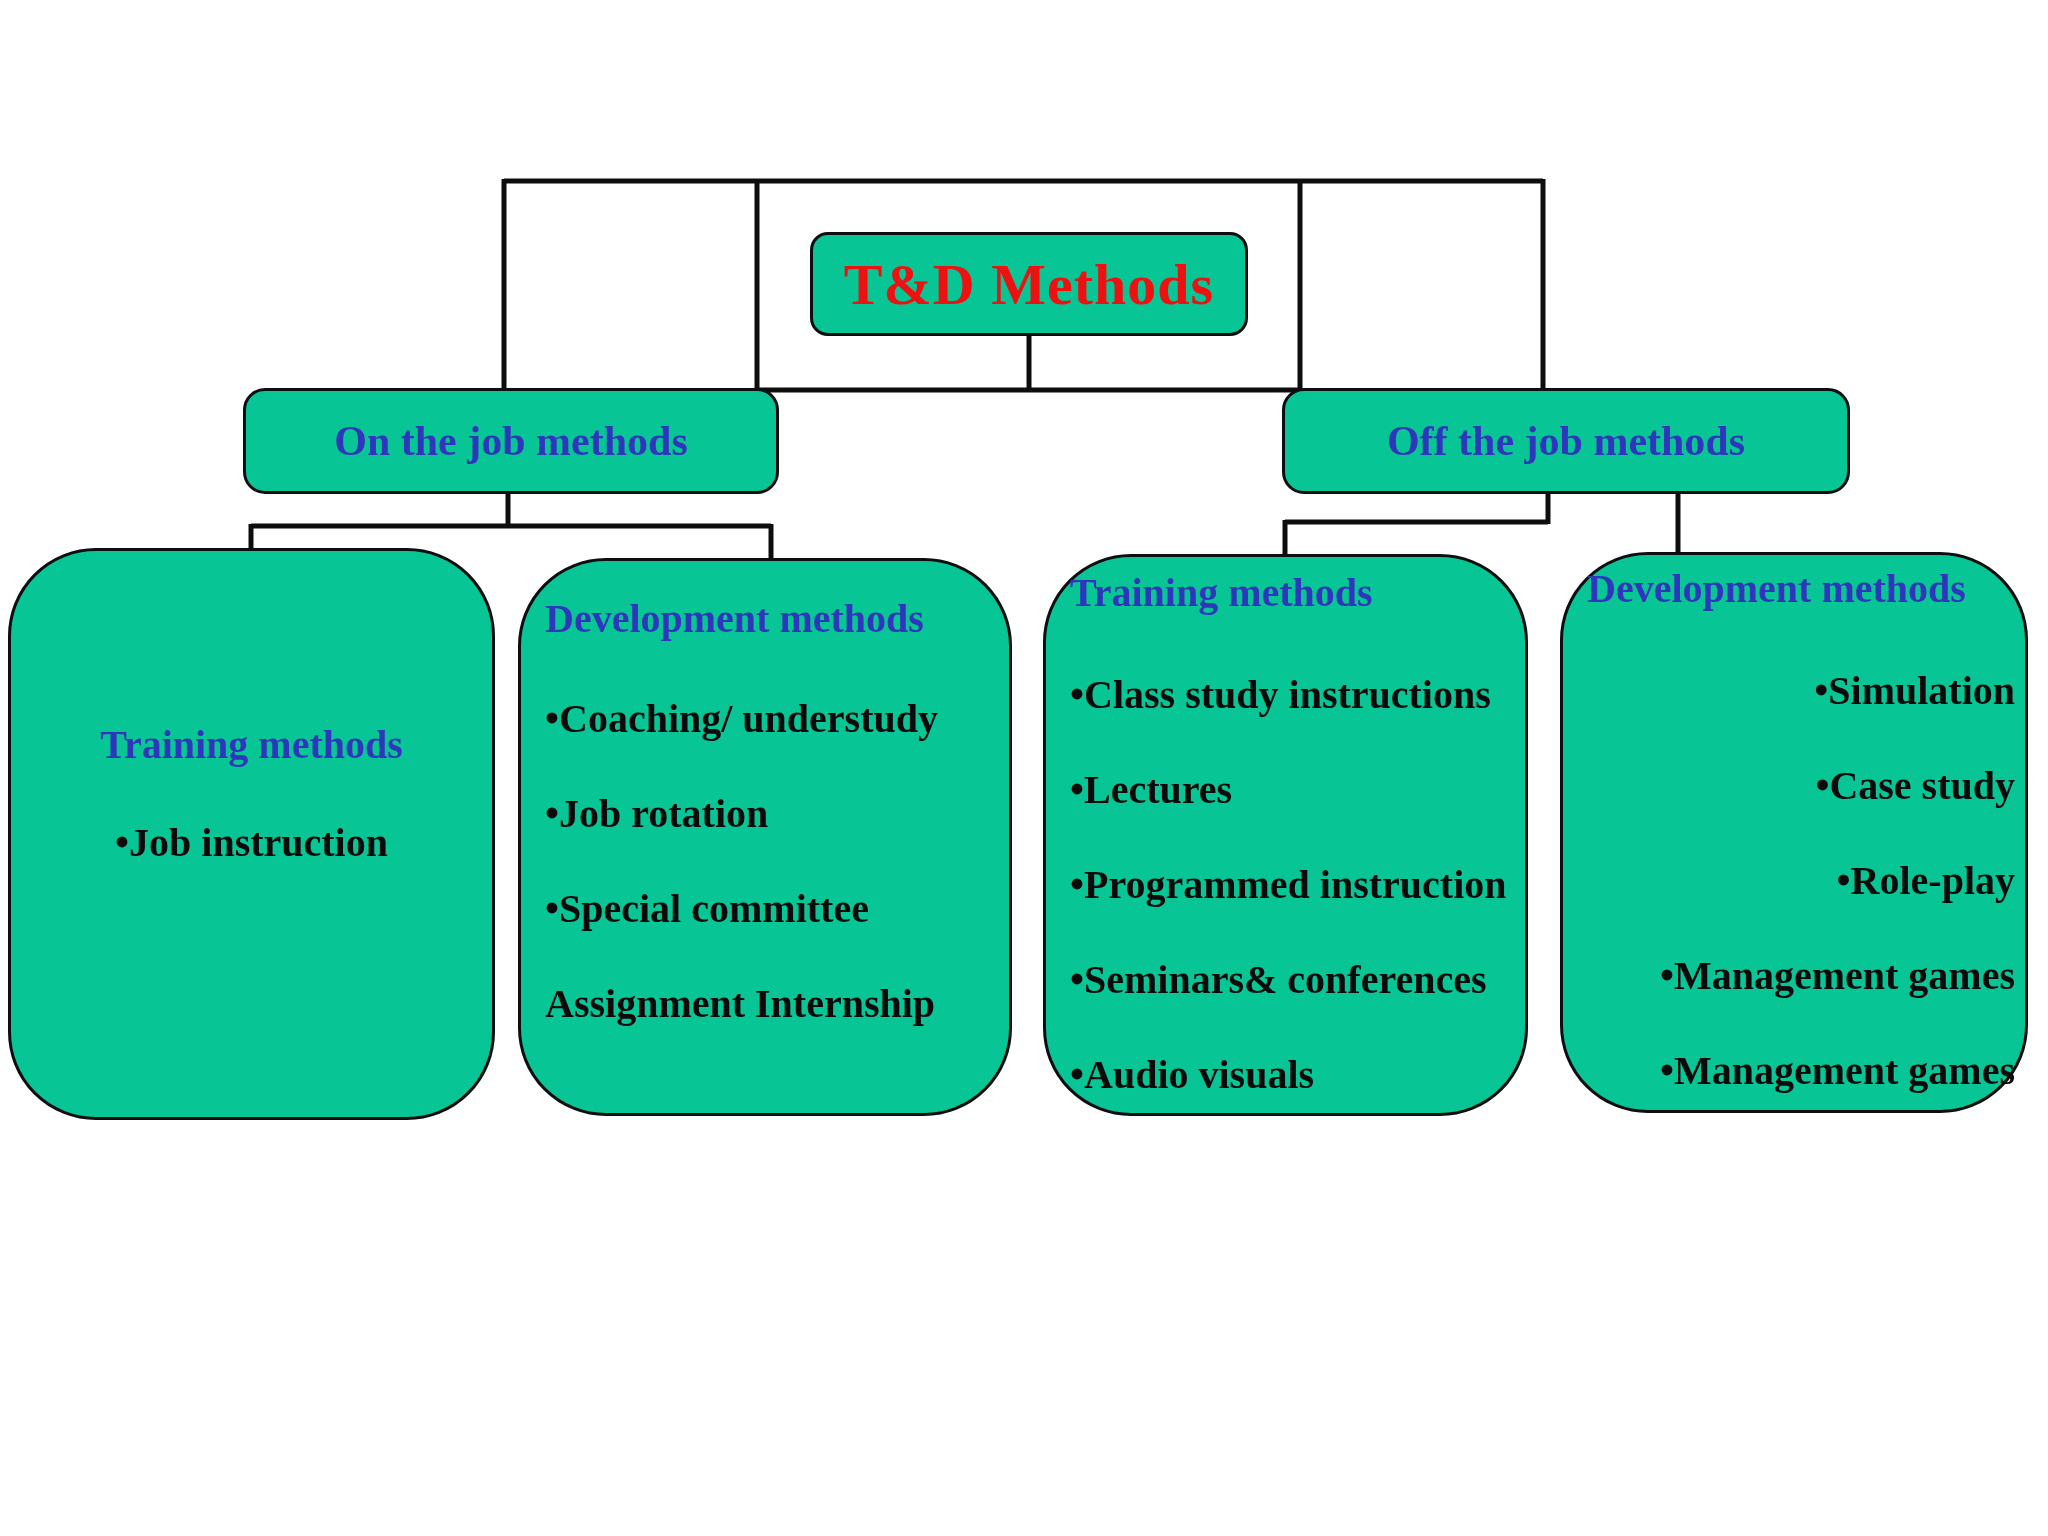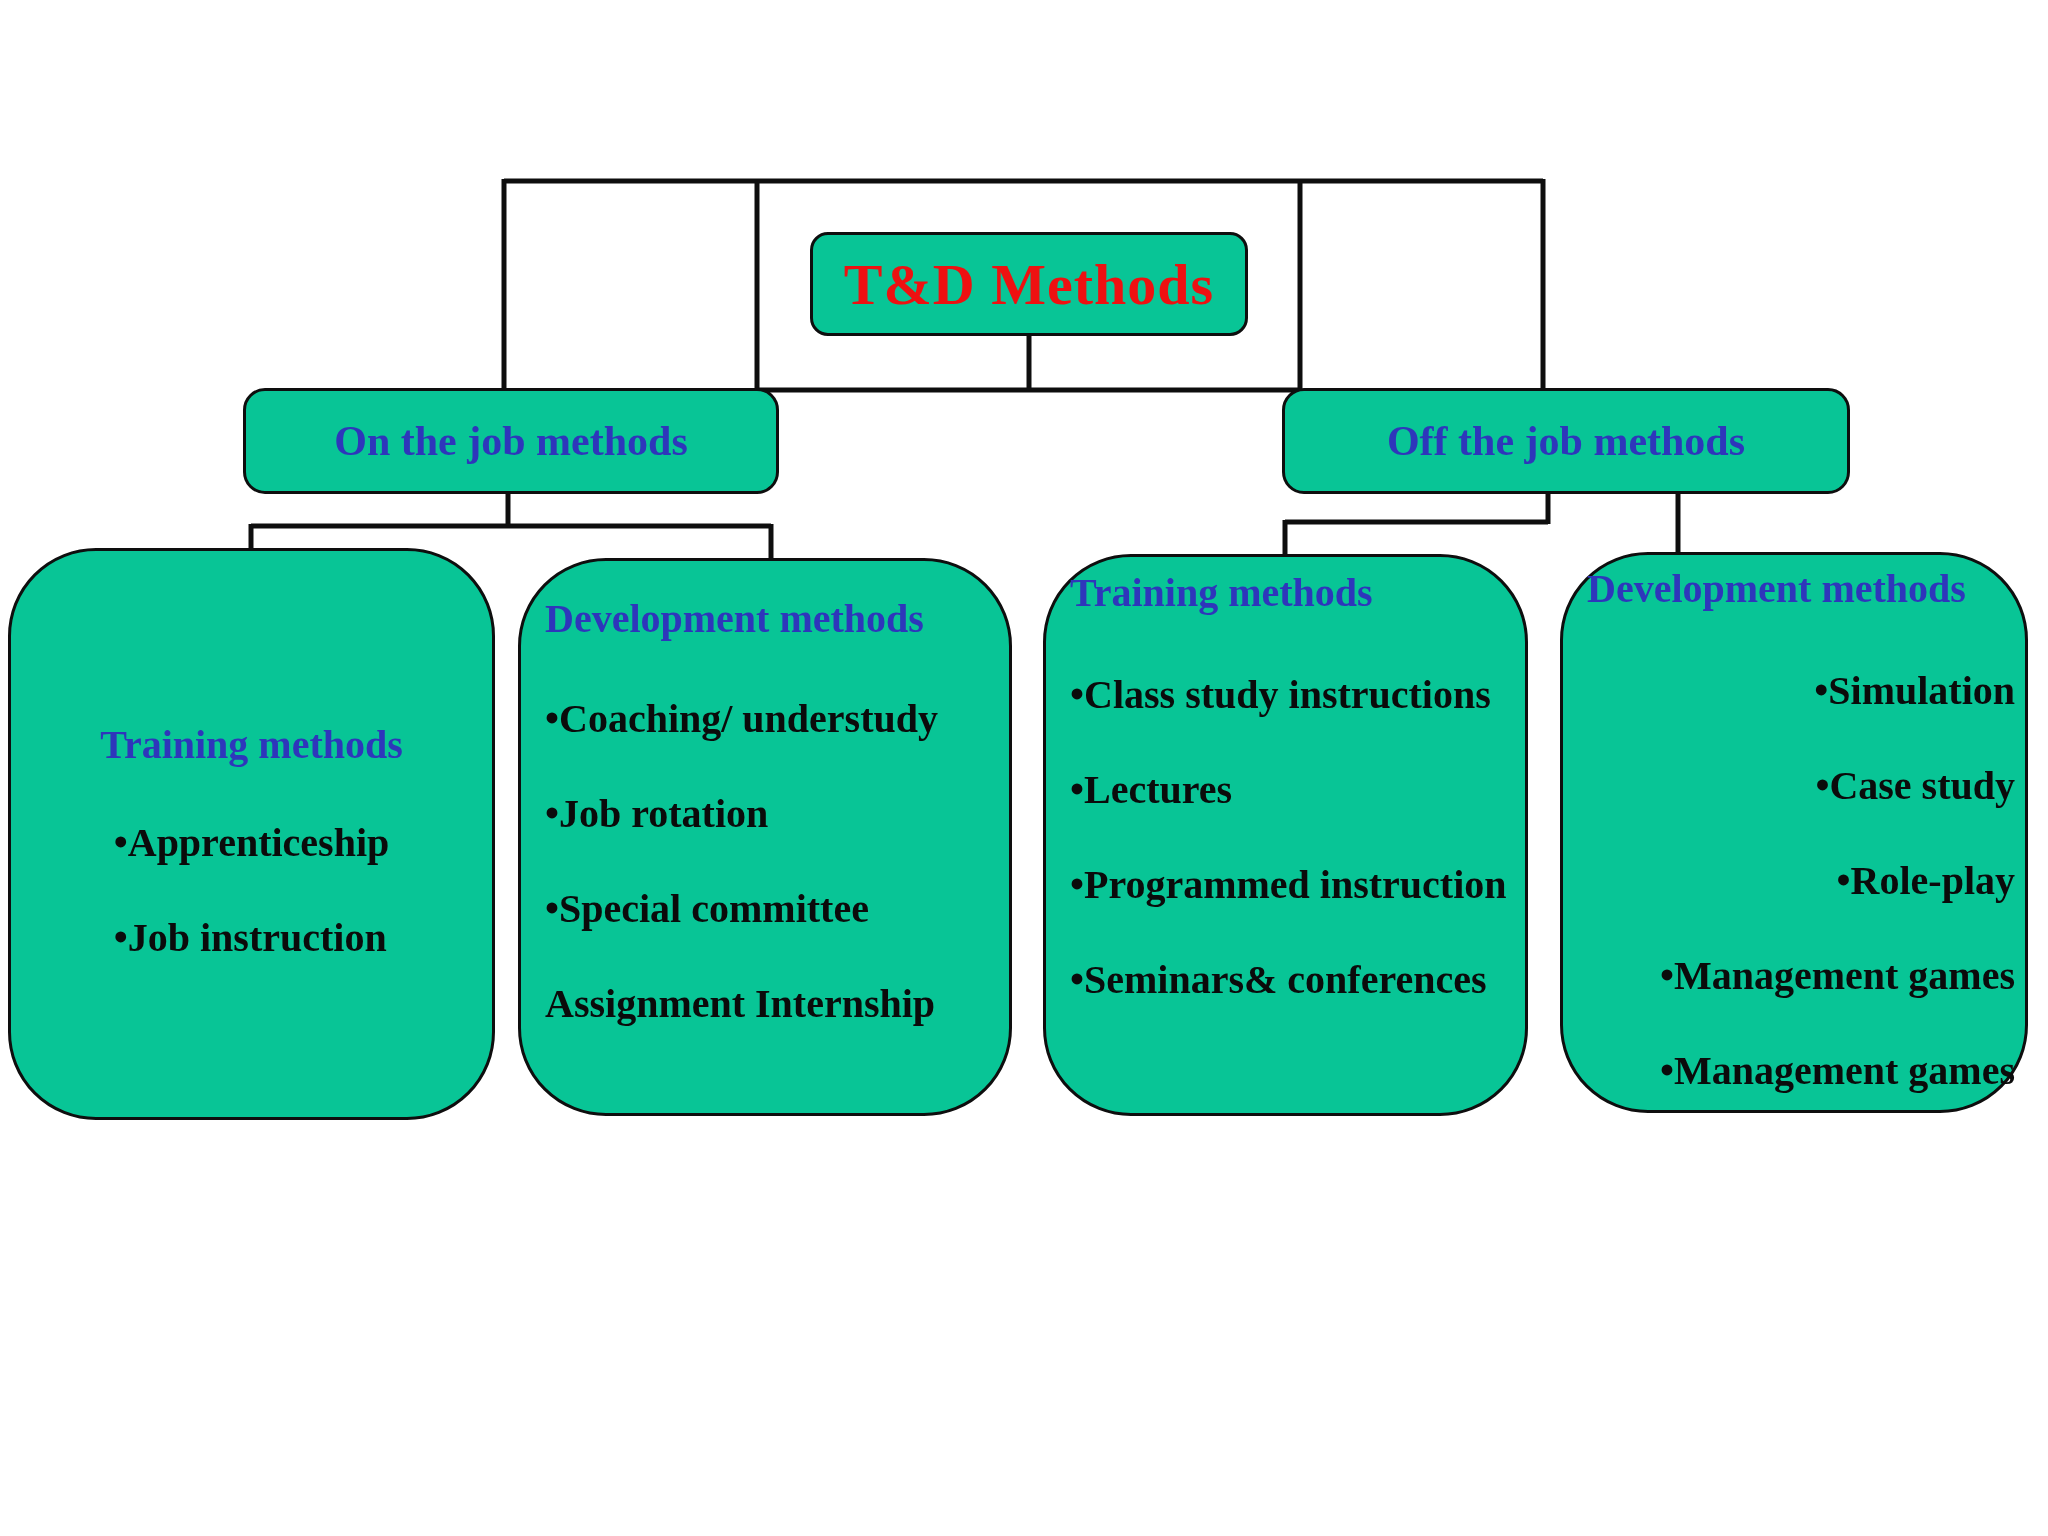--- a/index.html
+++ b/index.html
@@ -93,40 +93,41 @@
   <div class="node branch-node branch-on">
     <span class="branch-label">On the job methods</span>
   </div>
 
   <div class="node branch-node branch-off">
     <span class="branch-label">Off the job methods</span>
   </div>
 
   <div class="node leaf leaf-a">
     <div class="leaf-header">Training methods</div>
-    <div class="leaf-items"><div class="leaf-item">•Apprenticeship</div><div class="leaf-item">•Job instruction</div></div>
+    <div class="leaf-items"><div class="leaf-item">•Job instruction</div></div>
   </div>
 
   <div class="node leaf leaf-b">
     <div class="leaf-header">Development methods</div>
     <div class="leaf-items">
         <div class="leaf-item">•Coaching/ understudy</div>
         <div class="leaf-item">•Job rotation</div>
         <div class="leaf-item">•Special committee</div>
         <div class="leaf-item">Assignment Internship</div>
       </div>
   </div>
 
   <div class="node leaf leaf-c">
     <div class="leaf-header">Training methods</div>
     <div class="leaf-items">
         <div class="leaf-item">•Class study instructions</div>
         <div class="leaf-item">•Lectures</div>
         <div class="leaf-item">•Programmed instruction</div>
         <div class="leaf-item">•Seminars&amp; conferences</div>
+        <div class="leaf-item">•Audio visuals</div>
       </div>
   </div>
 
   <div class="node leaf leaf-d">
     <div class="leaf-header">Development methods</div>
     <div class="leaf-items">
         <div class="leaf-item">•Simulation</div>
         <div class="leaf-item">•Case study</div>
         <div class="leaf-item">•Role-play</div>
         <div class="leaf-item">•Management games</div>

